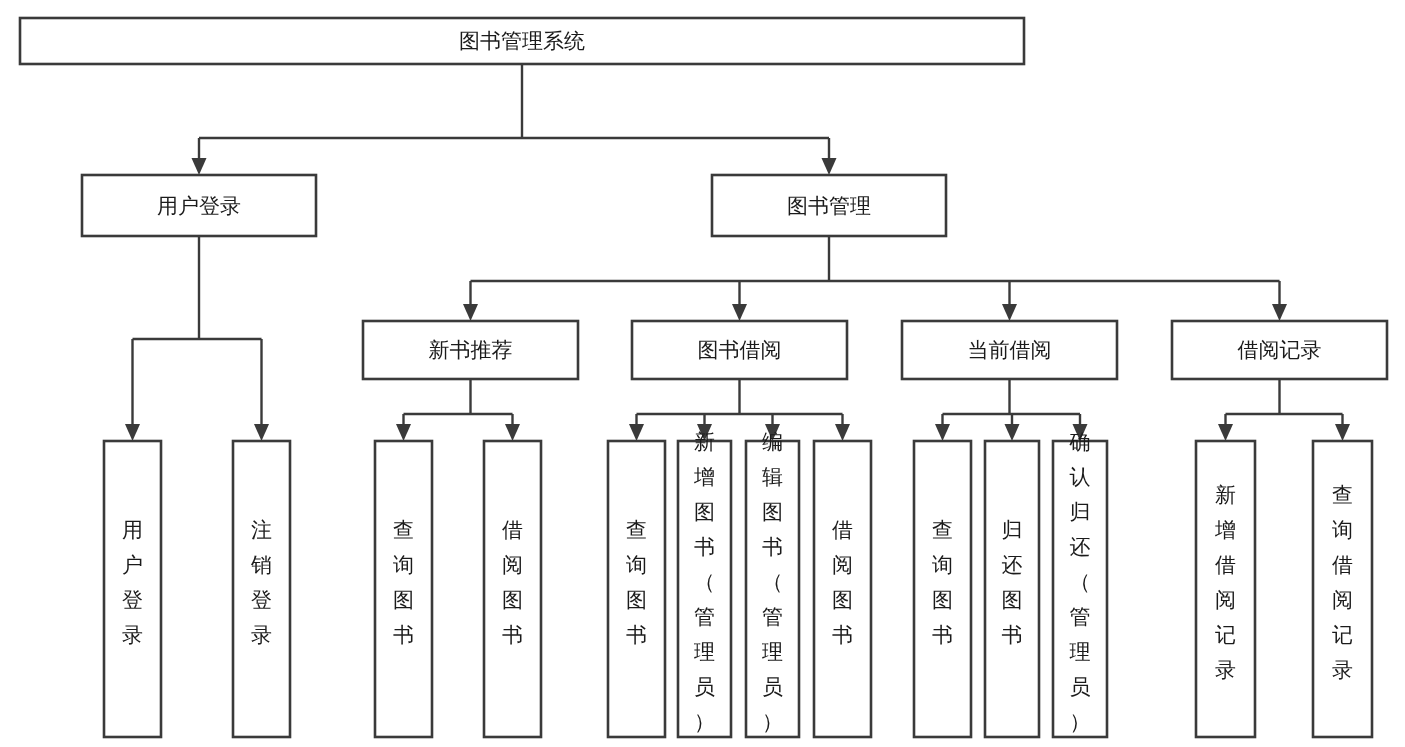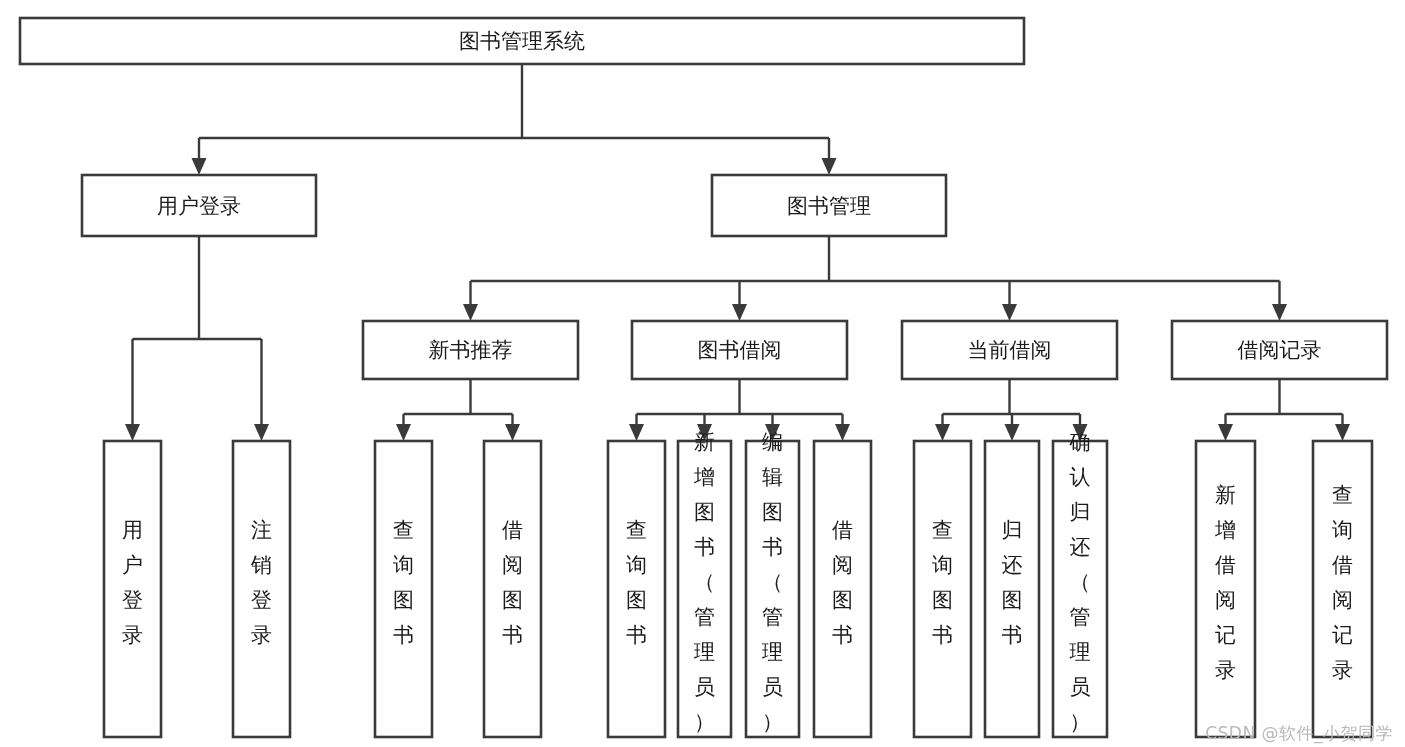--- a/index.html
+++ b/index.html
@@ -217,14 +217,13 @@
         <g>
           <rect class="node-box" x="1196" y="437" width="59" height="296"></rect>
           <text class="node-label-vertical" x="1225.5" y="497.5"><tspan x="1225.5" dy="0">新</tspan><tspan x="1225.5" dy="35">增</tspan><tspan x="1225.5" dy="35">借</tspan><tspan x="1225.5" dy="35">阅</tspan><tspan x="1225.5" dy="35">记</tspan><tspan x="1225.5" dy="35">录</tspan></text>
         </g>
         <g>
           <rect class="node-box" x="1313" y="437" width="59" height="296"></rect>
           <text class="node-label-vertical" x="1342.5" y="497.5"><tspan x="1342.5" dy="0">查</tspan><tspan x="1342.5" dy="35">询</tspan><tspan x="1342.5" dy="35">借</tspan><tspan x="1342.5" dy="35">阅</tspan><tspan x="1342.5" dy="35">记</tspan><tspan x="1342.5" dy="35">录</tspan></text>
         </g>
       </g>
   </svg>
-  <div class="watermark">CSDN @软件_小贺同学</div>
 </div>
 
 </body></html>

